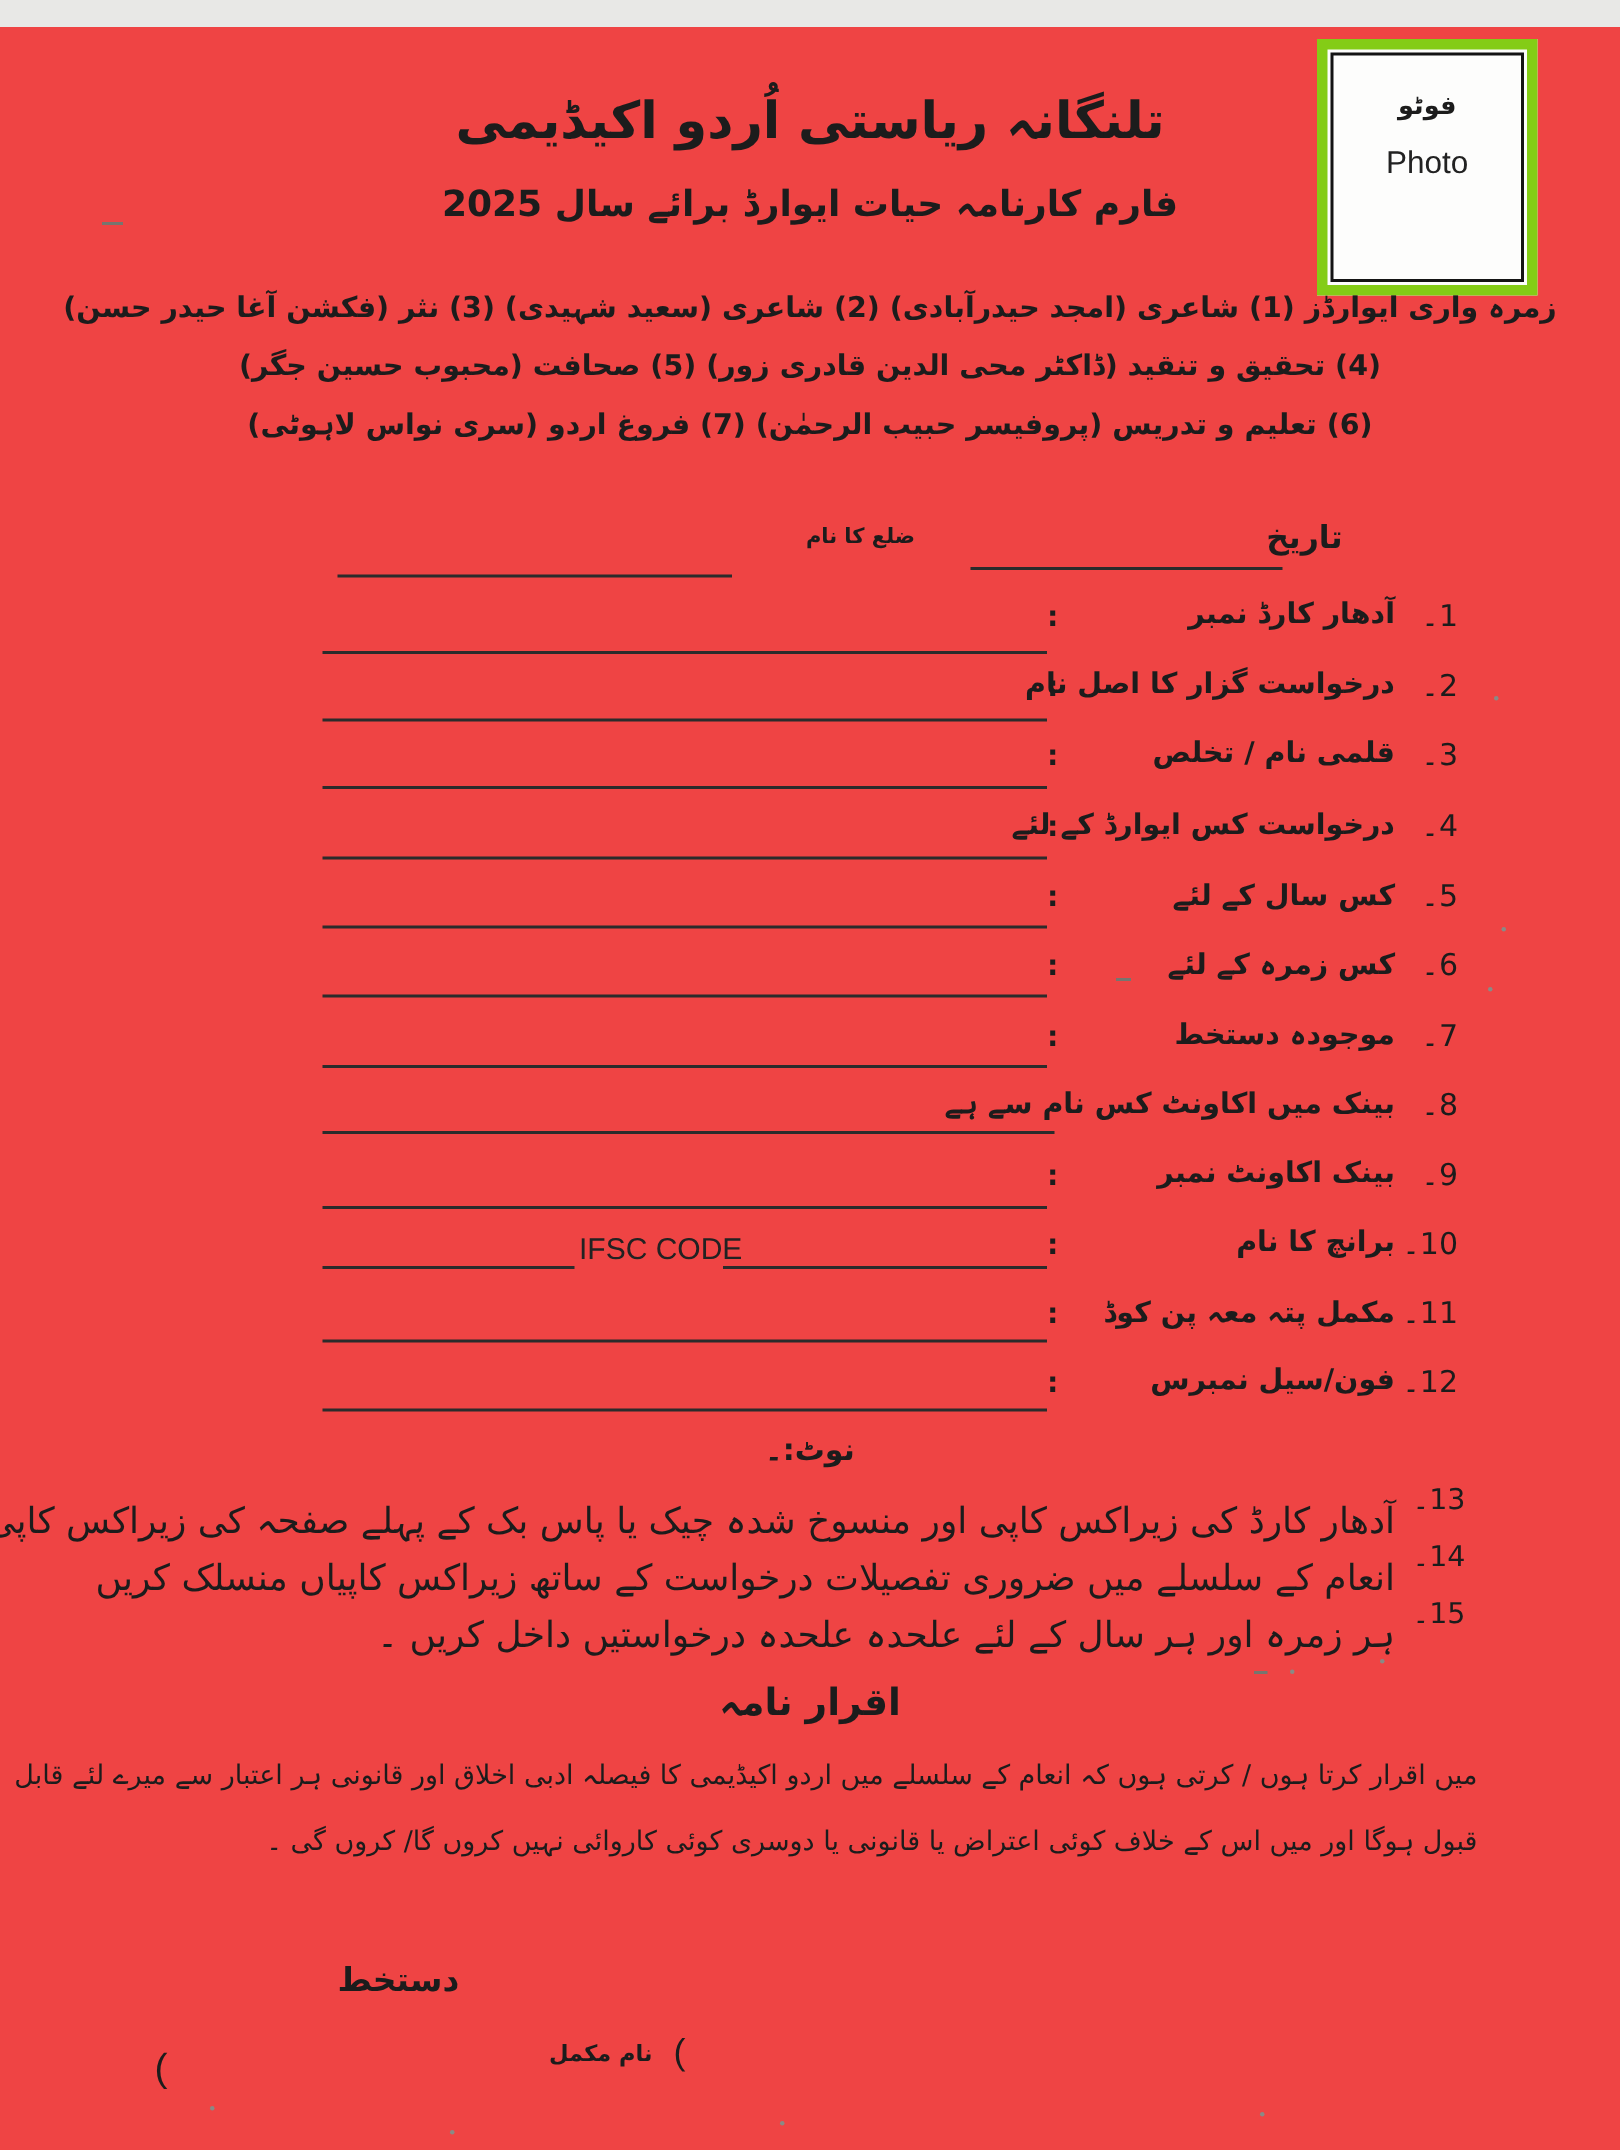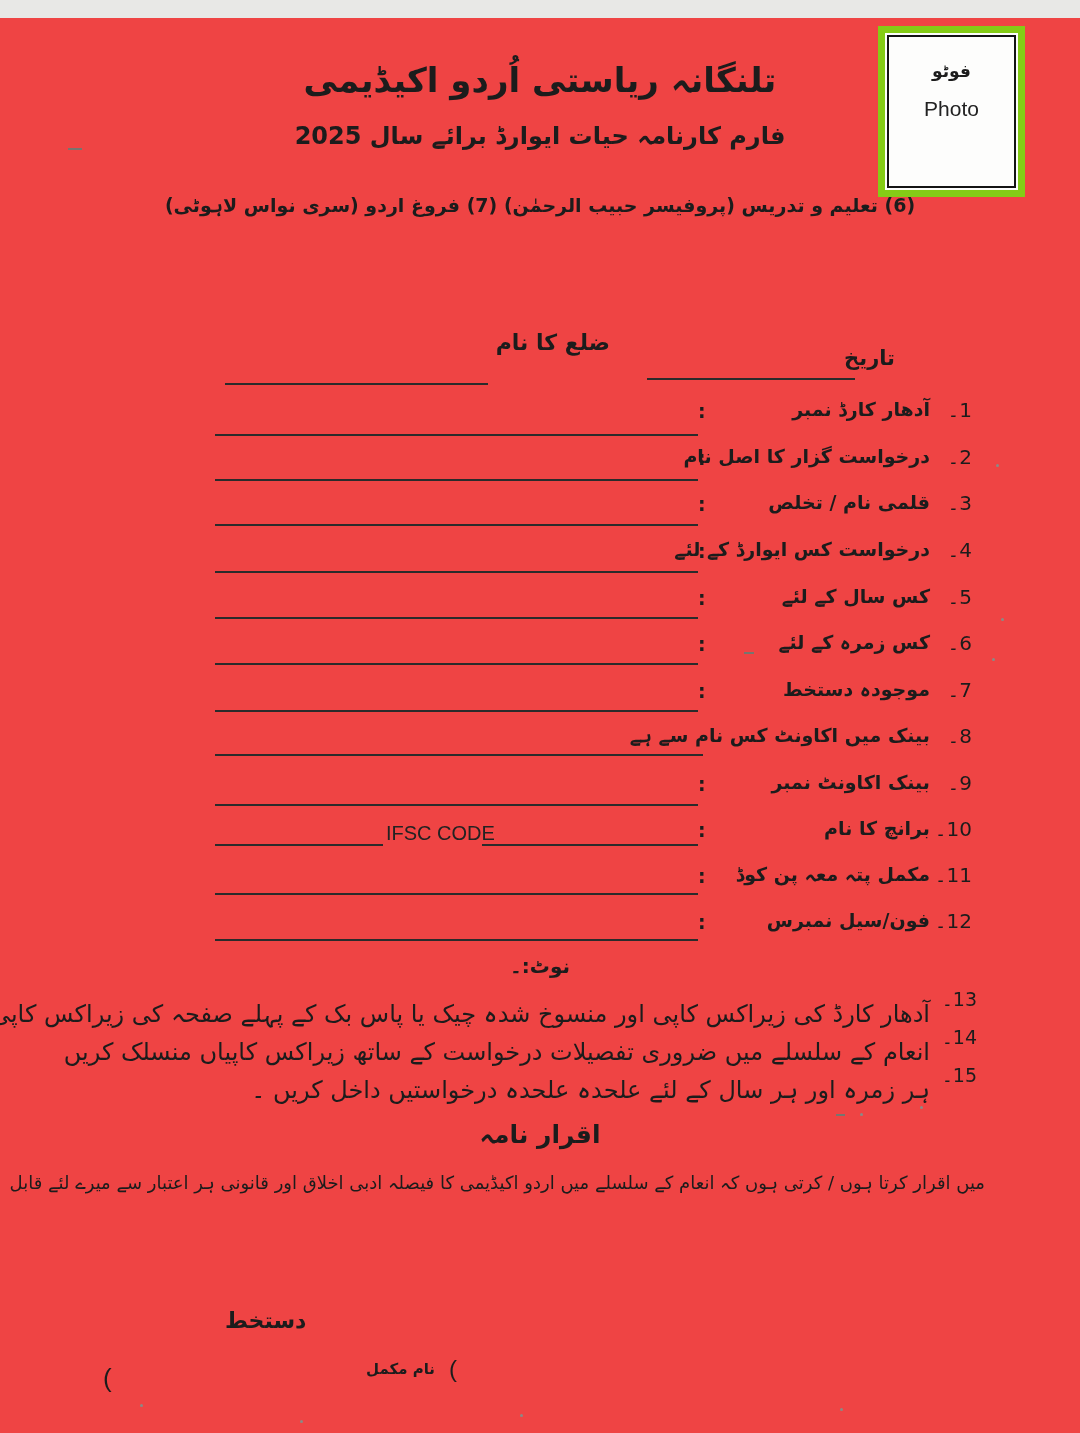--- a/index.html
+++ b/index.html
@@ -28,21 +28,21 @@
   .photobox-urdu{display:block;margin-top:24px;font-size:17px;font-weight:bold;}
   .photobox-en{display:block;margin-top:16px;font-size:21px;color:#222;}
 
   
   .cats{top:168px;font-size:19px;font-weight:bold;line-height:39px;}
   .cats div{white-space:nowrap;}
 
   
   .date-label{right:185px;top:328px;font-size:21px;font-weight:bold;}
   .date-line{left:647px;top:360px;width:208px;border-bottom:2px solid #2b2b2b;height:0;}
-  .district-label{right:470px;top:312px;font-size:22px;font-weight:bold;}
+  .district-label{right:470px;top:332px;font-size:14px;font-weight:bold;}
   .district-line{left:225px;top:365px;width:263px;border-bottom:2px solid #2b2b2b;height:0;}
 
   
   .frow{position:absolute;left:0;width:100%;height:46px;}
   .frow .num{position:absolute;right:108px;top:0;font-size:20px;white-space:nowrap;direction:rtl;}
   .frow .lbl{position:absolute;right:150px;top:0;font-size:19px;font-weight:bold;white-space:nowrap;direction:rtl;}
   .frow .col{position:absolute;left:698px;top:2px;font-size:19px;font-weight:bold;}
   .frow .ln{position:absolute;left:215px;width:483px;height:0;border-bottom:2px solid #2b2b2b;}
   #fr1{top:380px}  #fr1 .ln{top:36px}
   #fr2{top:427px}  #fr2 .ln{top:34px}
@@ -91,20 +91,22 @@
   <div class="abs ctr rtl nowrap subtitle">فارم کارنامہ حیات ایوارڈ برائے سال 2025</div>
 
   <div class="abs photobox">
     <div class="photobox-inner">
       <span class="photobox-urdu rtl">فوٹو</span>
       <span class="photobox-en latin">Photo</span>
     </div>
   </div>
 
   <div class="abs ctr rtl cats">
+    <div>زمرہ واری ایوارڈز (1) شاعری (امجد حیدرآبادی) (2) شاعری (سعید شہیدی) (3) نثر (فکشن آغا حیدر حسن)</div>
+    <div>(4) تحقیق و تنقید (ڈاکٹر محی الدین قادری زور) (5) صحافت (محبوب حسین جگر)</div>
     <div>(6) تعلیم و تدریس (پروفیسر حبیب الرحمٰن) (7) فروغ اردو (سری نواس لاہوٹی)</div>
   </div>
 
   <span class="abs rtl date-label">تاریخ</span>
   <div class="abs date-line"></div>
   <span class="abs rtl district-label">ضلع کا نام</span>
   <div class="abs district-line"></div>
 
   <div class="frow" id="fr1">
     <span class="num">1۔</span>
@@ -189,20 +191,21 @@
     <span class="num">14۔</span>
     <span class="txt">انعام کے سلسلے میں ضروری تفصیلات درخواست کے ساتھ زیراکس کاپیاں منسلک کریں</span>
   </div>
   <div class="nrow" id="nr15">
     <span class="num">15۔</span>
     <span class="txt">ہر زمرہ اور ہر سال کے لئے علحدہ علحدہ درخواستیں داخل کریں ۔</span>
   </div>
 
   <div class="abs ctr rtl decl-heading">اقرار نامہ</div>
   <div class="decl-line" id="dl1">میں اقرار کرتا ہوں / کرتی ہوں کہ انعام کے سلسلے میں اردو اکیڈیمی کا فیصلہ ادبی اخلاق اور قانونی ہر اعتبار سے میرے لئے قابل</div>
+  <div class="decl-line" id="dl2">قبول ہوگا اور میں اس کے خلاف کوئی اعتراض یا قانونی یا دوسری کوئی کاروائی نہیں کروں گا/ کروں گی ۔</div>
 
   <span class="abs rtl sign-label">دستخط</span>
   <span class="abs latin name-paren-right">(</span>
   <span class="abs rtl name-label">نام مکمل</span>
   <span class="abs latin name-paren-left">(</span>
 
   <div class="dashmark" style="left:68px;top:130px;width:14px;"></div>
   <div class="speck" style="left:996px;top:446px;width:3px;height:3px;"></div>
   <div class="speck" style="left:1001px;top:600px;width:3px;height:3px;"></div>
   <div class="dashmark" style="left:744px;top:634px;width:10px;"></div>

